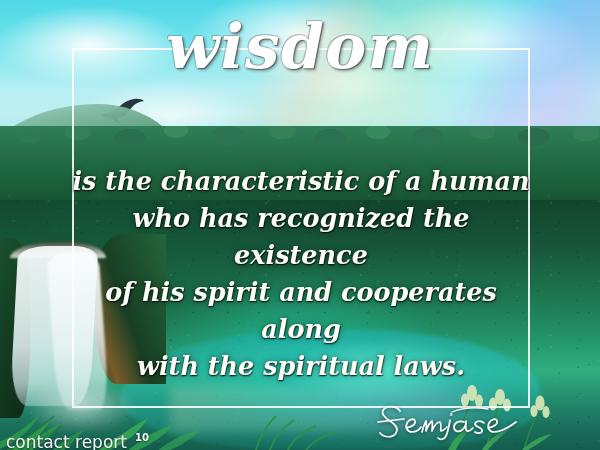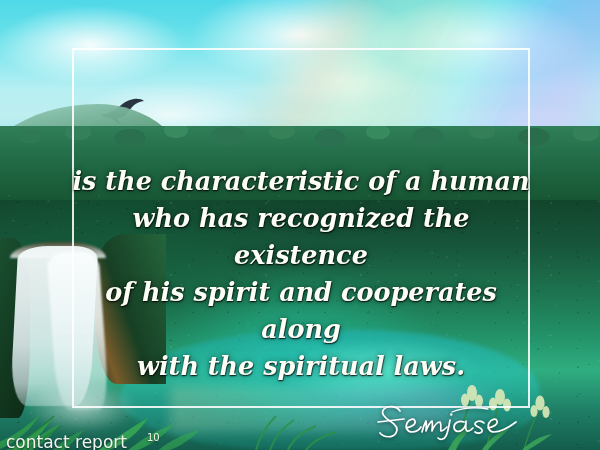--- a/index.html
+++ b/index.html
@@ -260,21 +260,21 @@
   .caption{
     position:absolute;left:6px;top:428px;
     font-family:"DejaVu Sans","Liberation Sans",sans-serif;
     font-weight:400;
     font-size:17px;
     line-height:19px;
     color:#f2f6ef;
     text-shadow:0 1px 2px rgba(0,0,0,.55);
     white-space:nowrap;
   }
-  .caption sup{font-size:10px;vertical-align:super;margin-left:20px;}
+  .caption sup{font-size:10px;vertical-align:super;margin-left:8px;font-weight:bold;}
 </style>
 </head>
 <body>
 
 <div id="stage">
 
   <div class="sky"></div>
 
   <div class="cloud" style="left:-40px;top:-10px;width:260px;height:110px;"></div>
   <div class="cloud" style="left:150px;top:-30px;width:300px;height:130px;"></div>
@@ -367,20 +367,21 @@
         <path d="M6 46 C10 32 16 22 26 12"></path>
         <path d="M20 46 C24 34 32 24 44 16"></path>
         <path d="M38 46 C42 36 52 28 66 22"></path>
         <path d="M56 46 C62 38 72 32 86 28"></path>
       </g>
     </svg>
   </div>
 
   <div class="frame"></div>
 
+  <div class="title">wisdom</div>
 
   <div class="quote">is the characteristic of a human
 who has recognized the existence
 of his spirit and cooperates along
 with the spiritual laws.</div>
 
   <div class="signature" title="Semjase">
     <svg viewBox="0 0 160 40" width="160" height="40" aria-hidden="true">
       <g fill="none" stroke="#ffffff" stroke-width="1.7" stroke-linecap="round" stroke-linejoin="round">
 

